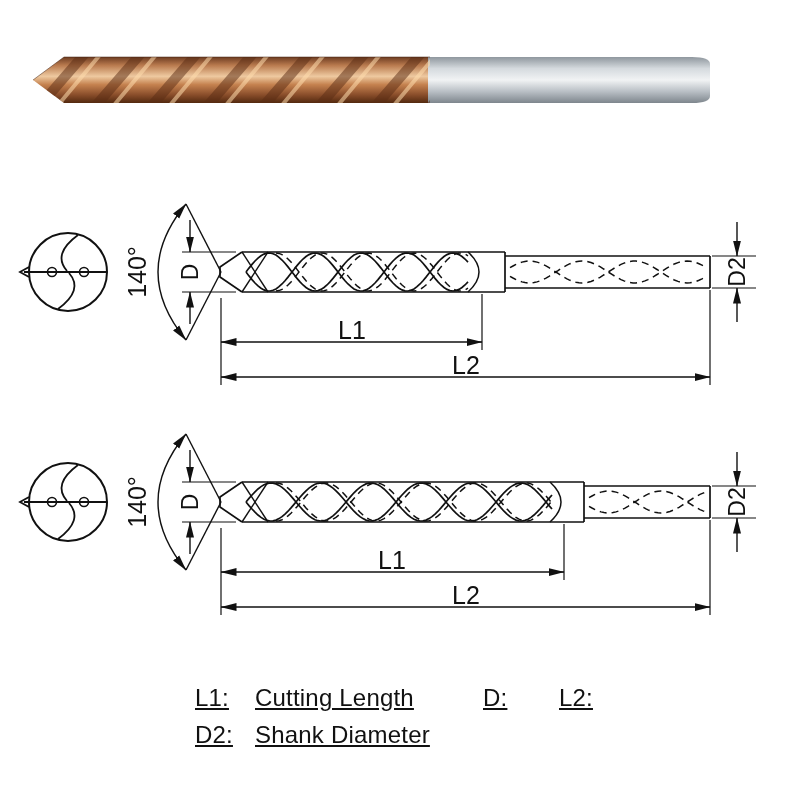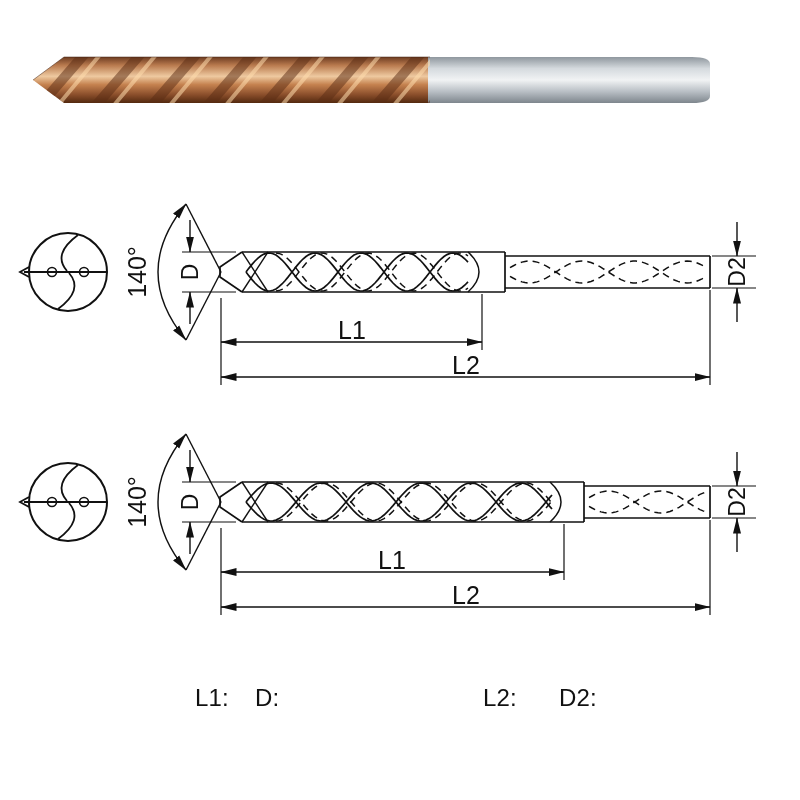--- a/index.html
+++ b/index.html
@@ -5,21 +5,21 @@
   html,body{margin:0;padding:0;background:#fff;}
   .stage{position:relative;width:800px;height:800px;background:#fff;overflow:hidden;
          font-family:"Liberation Sans",sans-serif;}
   .stage svg{position:absolute;left:0;top:0;}
   text.dim{font-family:"Liberation Sans",sans-serif;fill:#111;text-anchor:middle;dominant-baseline:central;}
   .t25{font-size:25px;}
   .t23{font-size:23px;}
   .legend{position:absolute;left:195px;top:684px;display:grid;
           grid-template-columns:60px 228px 76px auto;row-gap:9px;
           font-size:24px;color:#111;letter-spacing:.2px;}
-  .legend span{white-space:nowrap;}
+  .legend span{white-space:nowrap;text-decoration:underline;}
 </style>
 </head>
 <body>
 
 <div class="stage">
 
   <svg width="800" height="800" viewBox="0 0 800 800">
     <defs>
       <marker id="ah" viewBox="0 0 16 10" markerWidth="16" markerHeight="10" refX="15.5" refY="5" orient="auto-start-reverse" markerUnits="userSpaceOnUse">
         <path d="M0,1 L16,5 L0,9 Z" fill="#111"></path>
@@ -158,18 +158,20 @@
       </g>
     <text class="dim t25" x="137" y="502" transform="rotate(-90 137 502)">140°</text>
     <text class="dim t23" x="190" y="502" transform="rotate(-90 190 502)">D</text>
     <text class="dim t23" x="737" y="502" transform="rotate(-90 737 502)">D2</text>
     <text class="dim t25" x="392" y="560">L1</text>
     <text class="dim t25" x="466" y="595">L2</text>
   </svg>
 
   <div class="legend">
     <span class="abbr">L1:</span>
+    <span class="lbl">Cutting Length</span>
     <span class="abbr">D:</span>
 
     <span class="abbr">L2:</span>
     <span class="abbr">D2:</span>
+    <span class="lbl">Shank Diameter</span>
   </div>
 </div>
 
 </body></html>

